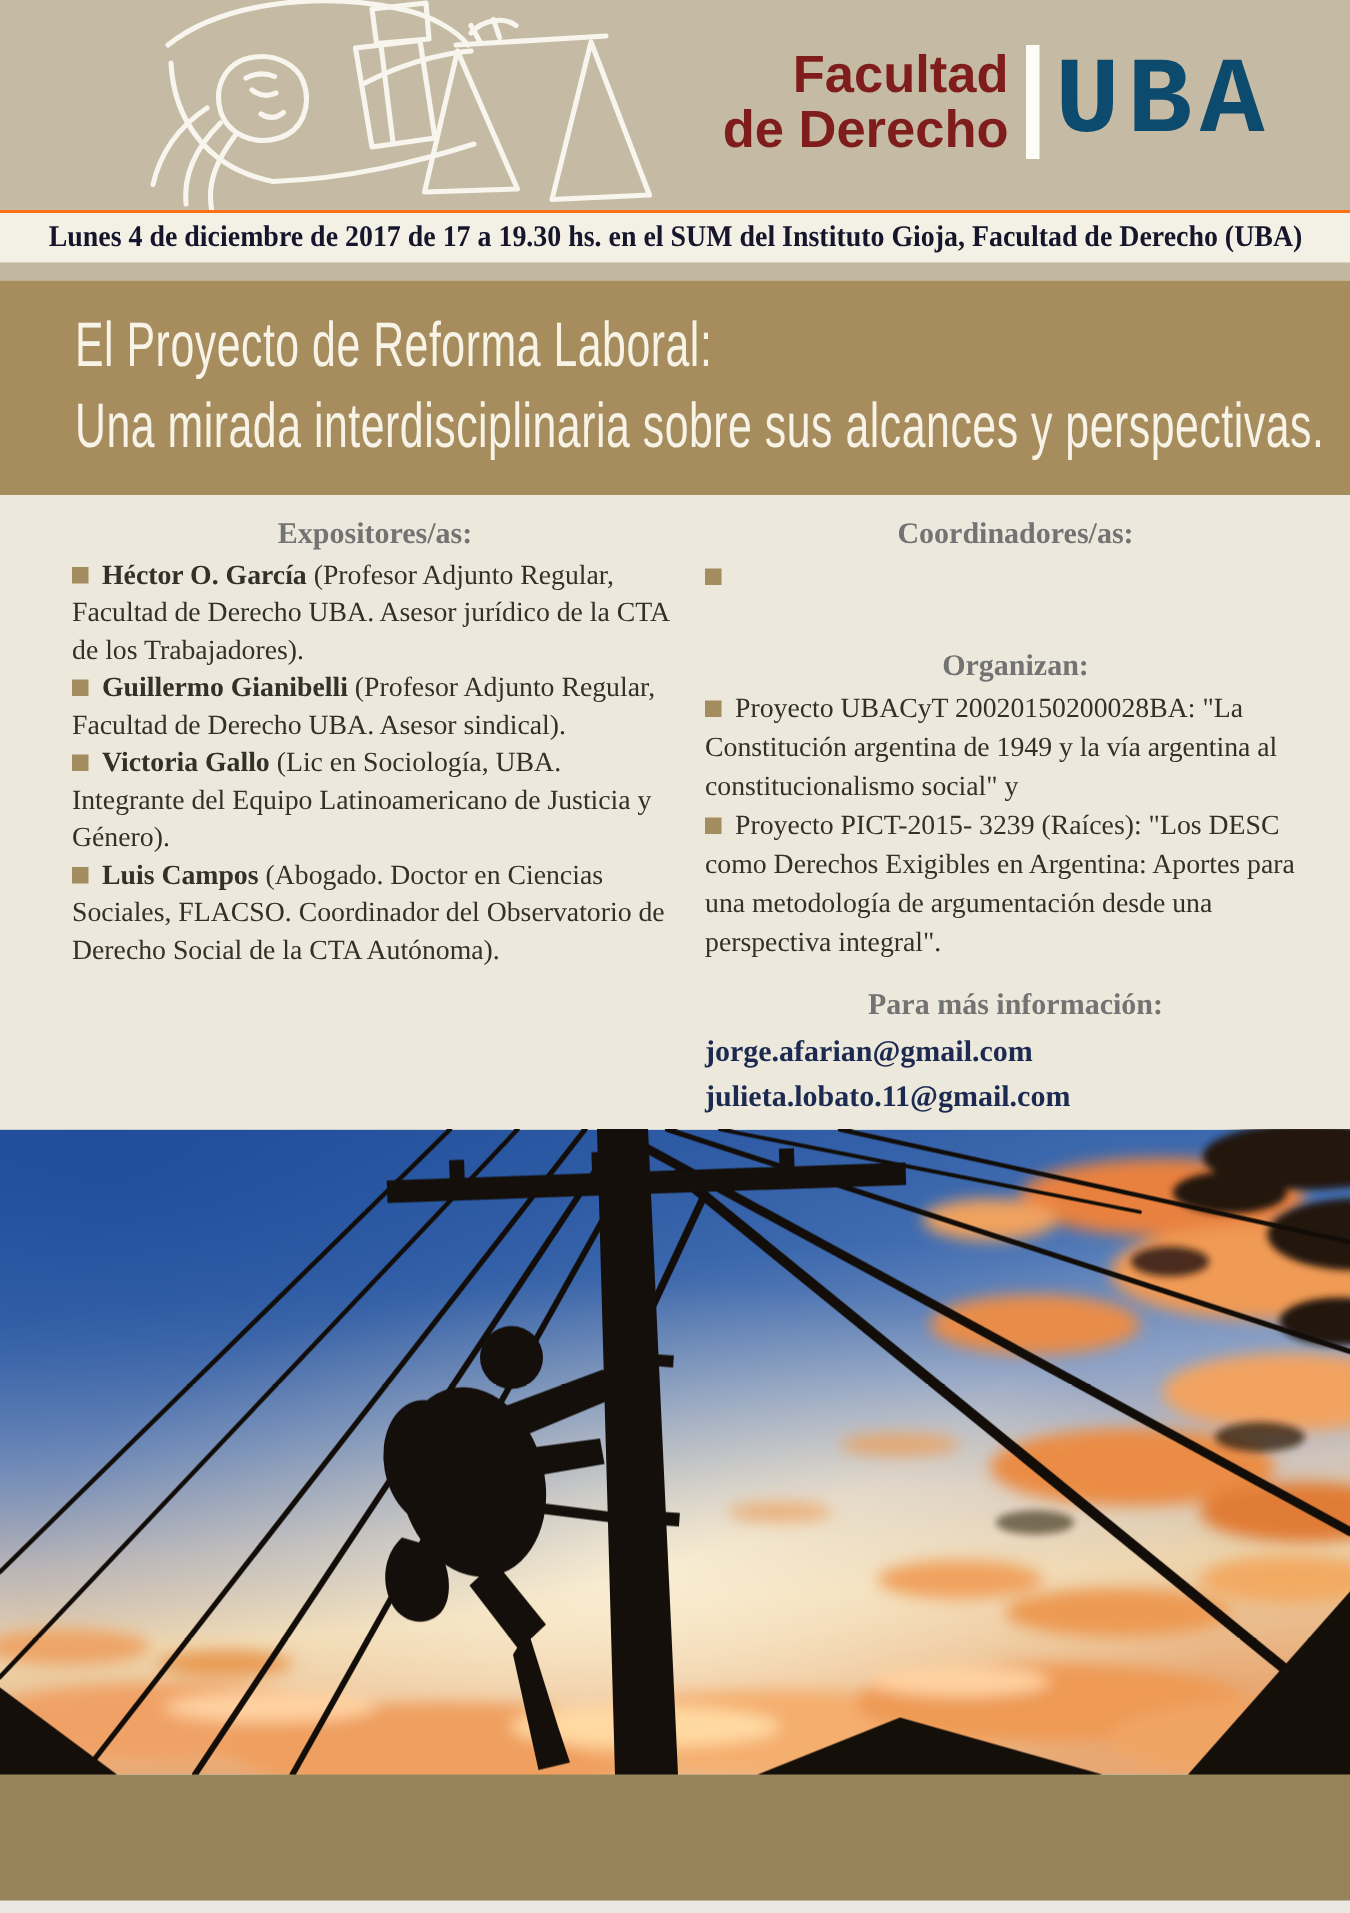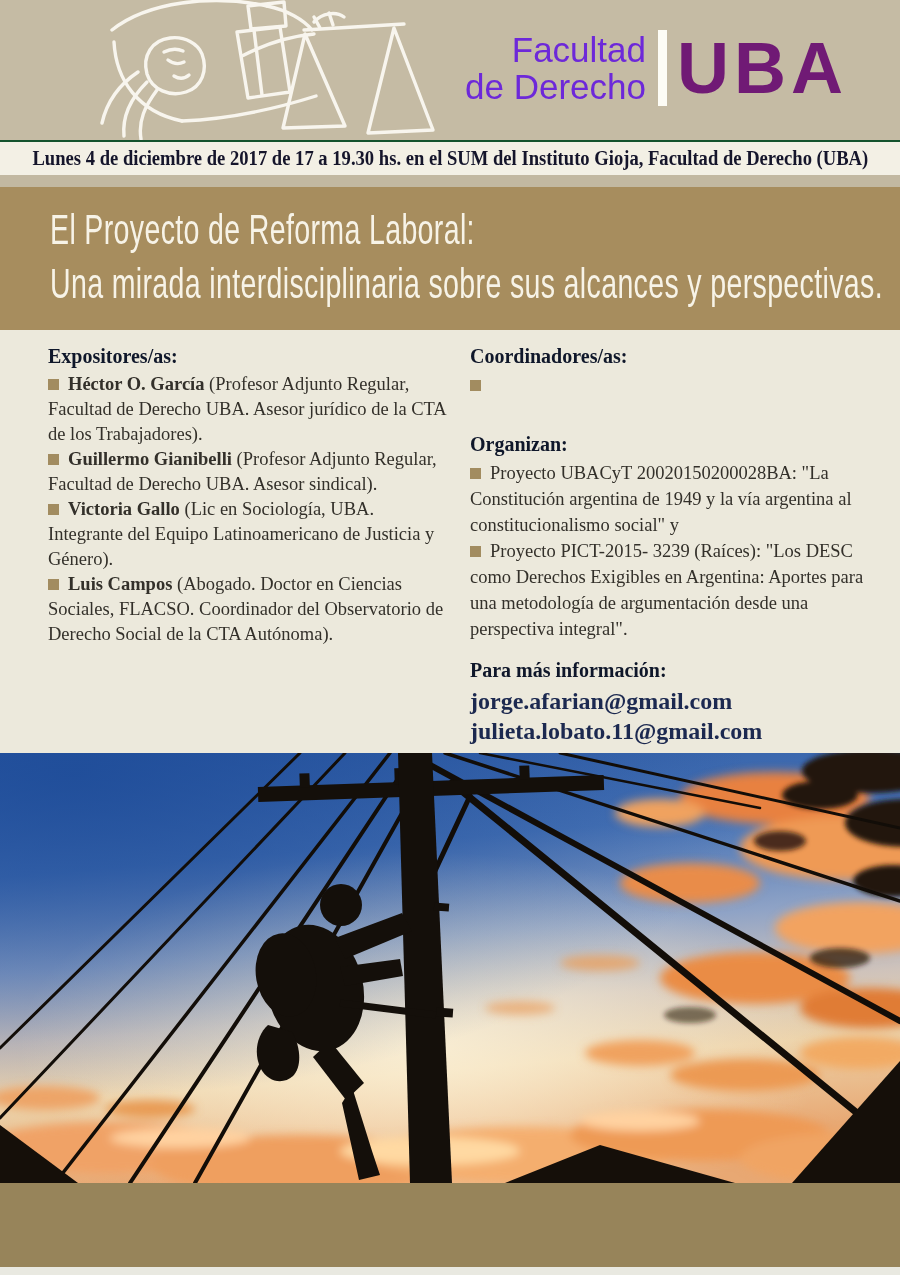--- a/index.html
+++ b/index.html
@@ -13,35 +13,35 @@
   .header {
     position:absolute; left:0; top:0; width:900px; height:140px;
     background:#c5bba4;
   }
   .illustration { position:absolute; left:52px; top:0; }
   .logo {
     position:absolute; right:52px; top:30px;
     display:flex; align-items:center;
   }
   .logo-faculty {
-    text-align:right; color:#6d28d9;
+    text-align:right; color:#7f1d1d;
     font-family:"Liberation Sans", sans-serif;
-    font-size:35px; line-height:37px; font-weight:400;
+    font-size:35px; line-height:37px; font-weight:700;
     margin-right:12px;
   }
   .logo-bar { width:9px; height:76px; background:#fdfcf5; margin-right:10px; }
   .logo-uba {
-    color:#701a75; font-family:Liberation Sans, sans-serif;
+    color:#0c4a6e; font-family:Liberation Mono, monospace;
     font-weight:700; font-size:72px; line-height:72px; letter-spacing:5px;
   }
 
   
   .date-band {
     position:absolute; left:0; top:140px; width:900px; height:33px;
-    background:#f3f0e5; border-top:2px solid #14532d;
+    background:#f3f0e5; border-top:2px solid #f97316;
     display:flex; align-items:center; justify-content:center;
   }
   .date-band span {
     display:inline-block; transform:scaleX(0.93); transform-origin:center;
     white-space:nowrap; color:#15152b; font-weight:700; font-size:20px;
   }
 
   
   .band-gap { position:absolute; left:0; top:175px; width:900px; height:12px; background:#c2b8a1; }
   .title-band {
@@ -59,31 +59,31 @@
   
   .body-area {
     position:absolute; left:0; top:330px; width:900px; height:423px;
     background:#ece9dc;
   }
   .col { position:absolute; top:14px; font-size:18.5px; color:#33302a; }
   .col-left  { left:48px;  width:404px; line-height:25px; }
   .col-right { left:470px; width:414px; line-height:26px; }
   .col h2 {
     margin:0 0 4px 0; font-size:20px; line-height:24px;
-    color:#0f172a; font-weight:700;
+    color:#737373; font-weight:700;text-align:center;
   }
   .col p { margin:0; }
   .bullet {
     display:inline-block; width:11px; height:11px; background:#a28c60;
     margin-right:9px; vertical-align:baseline;
   }
   .sect { margin-bottom:16px; }
   .sect-coord { margin-bottom:34px; }
   .email-line {
-    font-weight:700; color:#1c2950; font-size:24px; line-height:30px;
+    font-weight:700; color:#1c2950; font-size:20px; line-height:30px;
   }
 
   
   .photo {
     position:absolute; left:0; top:753px; width:900px; height:430px;
     overflow:hidden;
   }
   .photo svg { display:block; }
 
   

